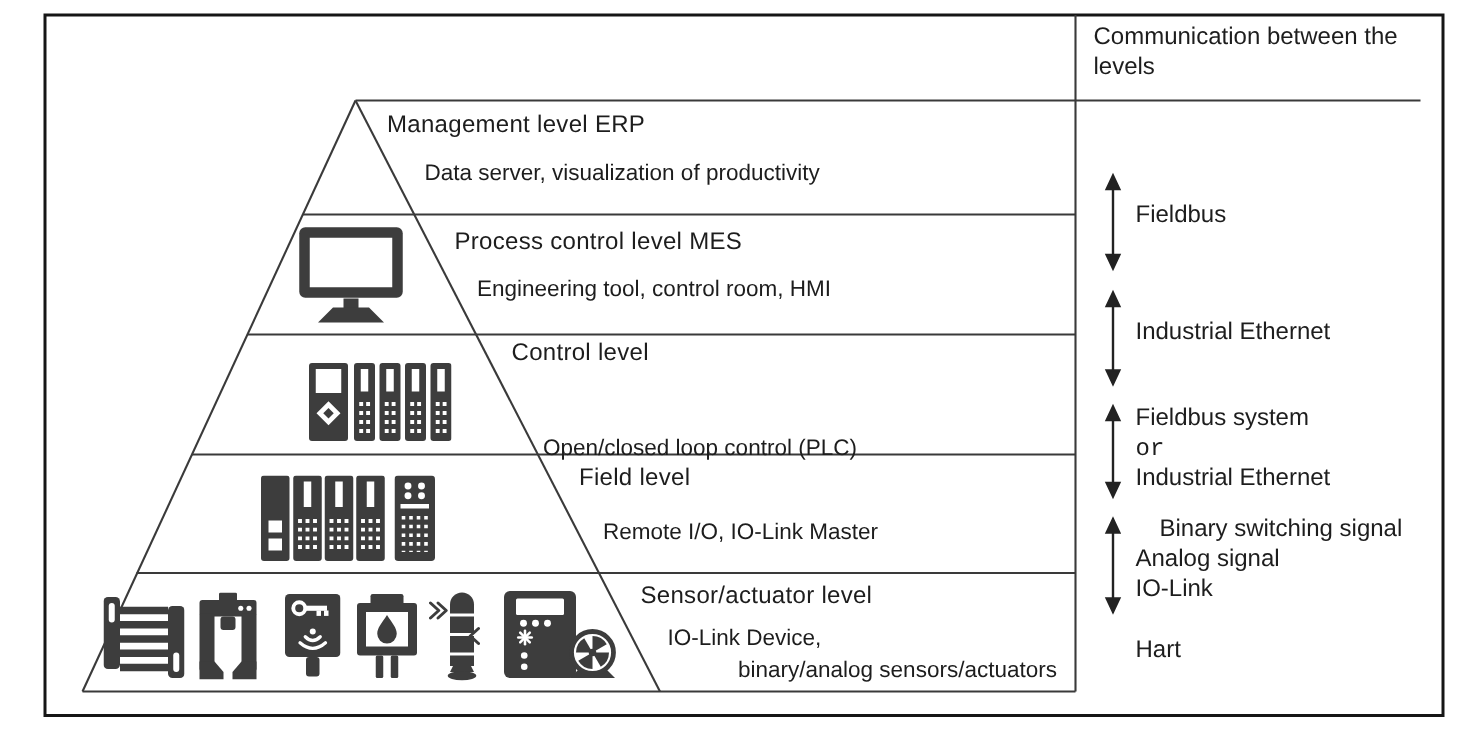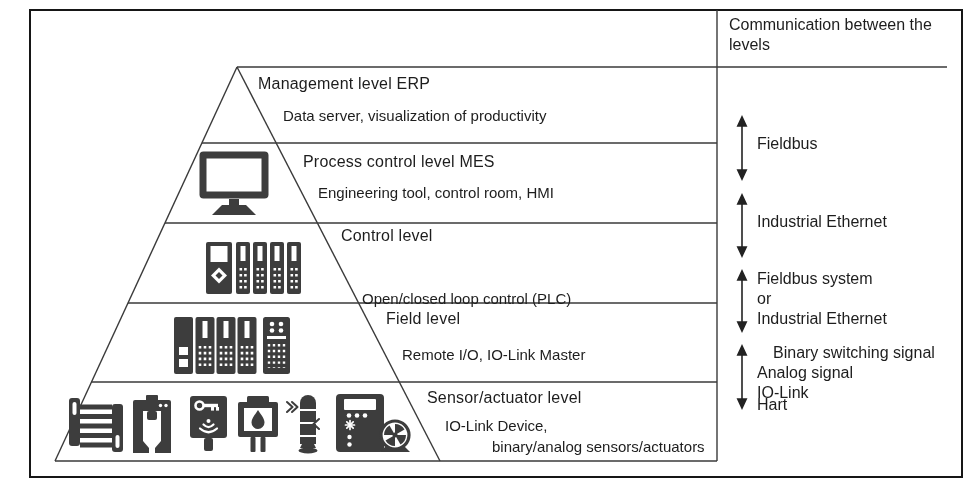--- a/index.html
+++ b/index.html
@@ -76,28 +76,28 @@
   <div class="t title" style="left:427px;top:389px;">Sensor/actuator level</div>
 
   <div class="t sub" style="left:402px;top:346px;">Remote I/O, IO-Link Master</div>
   <div class="t sub" style="left:445px;top:417px;">IO-Link Device,</div>
   <div class="t sub" style="left:446px;top:438px;margin-left:46px;">binary/analog sensors/actuators</div>
 
   <div class="t comm" style="left:757px;top:134px;">Fieldbus</div>
   <div class="t comm" style="left:757px;top:212px;">Industrial Ethernet</div>
   <div>
     <div class="t comm" style="left:757px;top:269px;">Fieldbus system</div>
-    <div class="t comm" style="left:757px;top:289px;">or</div>
+    <div class="t comm" style="left:757px;top:289px;font-family:Liberation Mono, monospace;">or</div>
     <div class="t comm" style="left:757px;top:309px;">Industrial Ethernet</div>
   </div>
   <div>
     <div class="t comm" style="left:757px;top:343px;margin-left:16px;">Binary switching signal</div>
     <div class="t comm" style="left:757px;top:363px;">Analog signal</div>
     <div class="t comm" style="left:757px;top:383px;">IO-Link</div>
-    <div class="t comm" style="left:757px;top:395px;">Hart</div>
+    <div class="t comm" style="left:757px;top:424px;">Hart</div>
   </div>
 
   <svg class="icon" style="left:199px;top:151px;" width="70" height="67" viewBox="0 0 70 67">
     <rect class="ic" x="0.5" y="0.5" width="69" height="47" rx="4"></rect>
     <rect class="wf" x="7.5" y="7.5" width="55" height="33"></rect>
     <rect class="ic" x="30" y="48" width="10" height="8"></rect>
     <polygon class="ic" points="13,64 57,64 47,54 23,54"></polygon>
   </svg>
 
   <svg class="icon" style="left:206px;top:242px;" width="95" height="52" viewBox="0 0 95 52">

